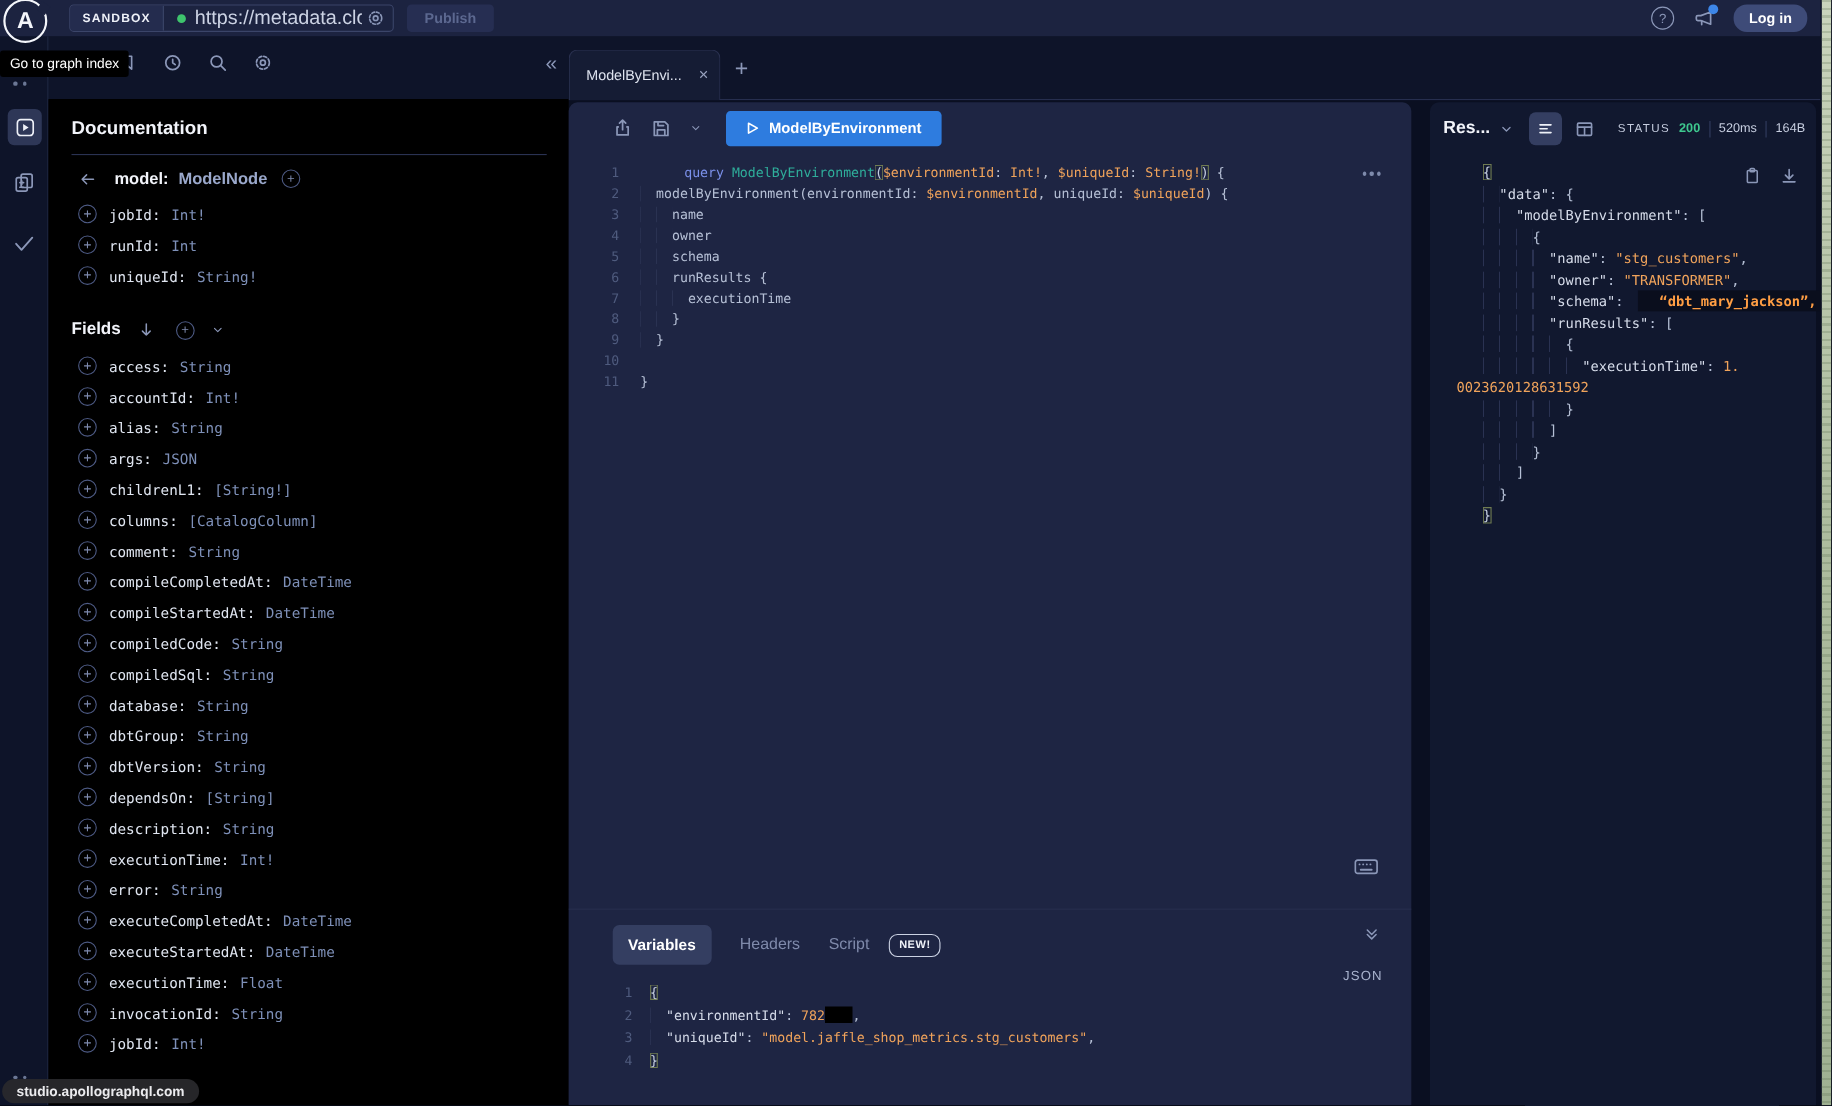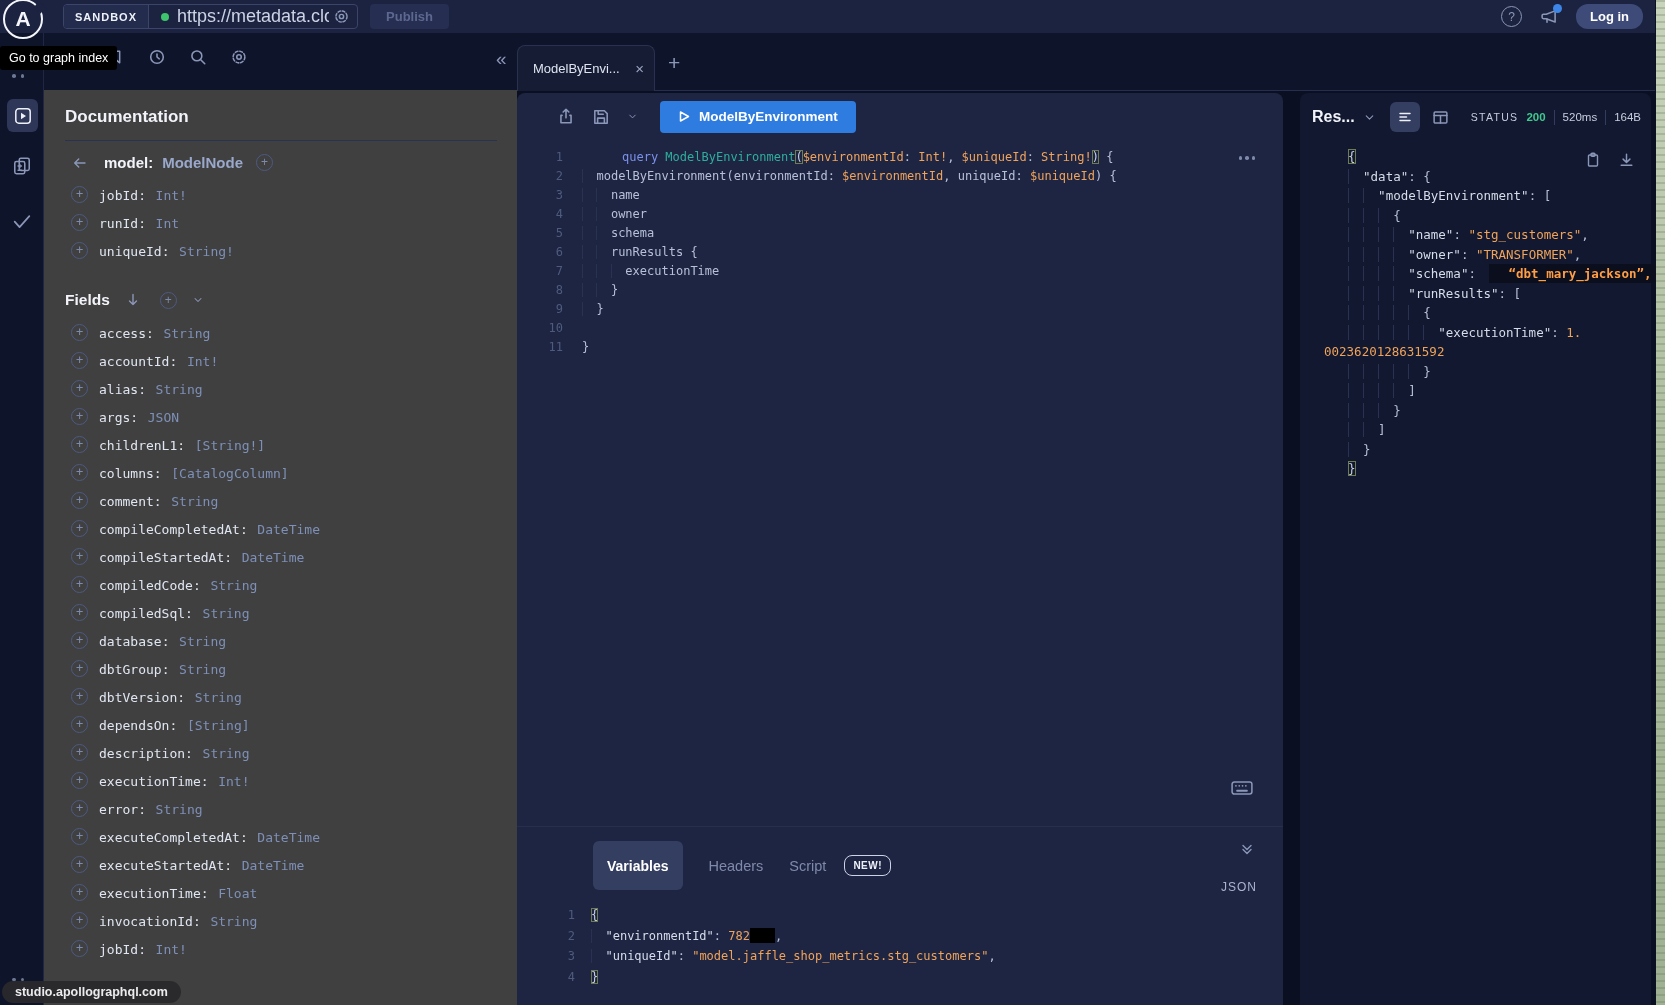--- a/index.html
+++ b/index.html
@@ -37,21 +37,21 @@
   .dots2 { position:absolute; display:flex; gap:5px; }
   .dots2 b { width:3.5px; height:3.5px; border-radius:50%; background:#6b7795; }
 
   .toolrow { position:absolute; left:108px; top:48px; display:flex; gap:23px; align-items:center; }
   .collapse { position:absolute; left:496px; top:48px; color:#8b97b8; font-size:19px; }
 
   .tooltip { position:absolute; left:0; top:46px; background:#000; color:#fff; font-size:12.5px; padding:5px 9px; border-radius:3px; z-index:40; white-space:nowrap; }
   .status-pill { position:absolute; left:2px; bottom:2px; background:rgba(41,41,44,.93); color:#ebebee; font-weight:bold; font-size:12.5px; padding:4px 13px; border-radius:12px; z-index:40; white-space:nowrap; }
 
   
-  .docpanel { position:absolute; left:44px; top:90px; width:473px; bottom:0; background:#404040; padding:17px 20px 0 21px; overflow:hidden; }
+  .docpanel { position:absolute; left:44px; top:90px; width:473px; bottom:0; background:#000000; padding:17px 20px 0 21px; overflow:hidden; }
   .doc-title { color:#f2f4fa; font-size:17px; font-weight:bold; padding-bottom:13px; border-bottom:1px solid #2a3252; }
   .model-row { display:flex; align-items:center; gap:9px; margin:13px 0 0 6px; }
   .model-label { color:#f2f4fa; font-weight:bold; font-size:15px; margin-left:7px; }
   .model-name { color:#9aa8cb; font-weight:bold; font-size:15px; }
   .sec-title { color:#f2f4fa; font-size:15.5px; font-weight:bold; margin-top:25px; }
   .fields-head { display:flex; align-items:center; gap:15px; margin-top:27px; }
   .doc-list { margin-top:9px; }
   .doc-row { display:flex; align-items:center; height:28px; gap:11px; }
   .circle-plus { width:17px; height:17px; flex:none; border:1.3px solid #4d5a84; border-radius:50%; color:#7e8aad; font-size:12px; line-height:14px; text-align:center; margin-left:6px; }
   .mono { font-family:"DejaVu Sans Mono", monospace; }
@@ -89,21 +89,21 @@
   .tok-ind { background-image:repeating-linear-gradient(to right,#2a3252 0,#2a3252 1px,transparent 1px,transparent 2ch); }
   .tok-hl { background:#0a0e1d; color:#ff9e44; font-weight:bold; margin-left:5px; padding:2px 7px 2px 20px; }
   .tok-redact { display:inline-block; width:25px; height:15px; background:#000; vertical-align:-3px; }
   .ellipsis { position:absolute; right:28px; top:16px; display:flex; gap:3px; }
   .ellipsis b { width:3.5px; height:3.5px; border-radius:50%; background:#7e8aab; }
   .kbd-icon { position:absolute; right:30px; bottom:30px; }
 
   .vardiv { height:1px; background:#272e4e; flex:none; }
   .varsec { height:178px; flex:none; position:relative; padding:14px 0 0 40px; }
   .var-tabs { display:flex; align-items:center; gap:26px; }
-  .vtab-active { background:#343e61; border-radius:6px; height:49px; display:flex; align-items:center; padding:0 14px; color:#fff; font-size:14px; font-weight:bold;margin-left:36px; }
+  .vtab-active { background:#343e61; border-radius:6px; height:36px; display:flex; align-items:center; padding:0 14px; color:#fff; font-size:14px; font-weight:bold; }
   .vtab { color:#7f8aab; font-size:14.5px; }
   .newbadge { border:1.5px solid #ccd3e4; border-radius:8px; color:#eef1f8; font-size:10px; font-weight:bold; letter-spacing:.5px; padding:4px 8px; margin-left:-8px; }
   .var-code { margin-top:15px; }
   .var-code .code-line { height:20.5px; line-height:20.5px; }
   .var-code .ln { width:18px; margin-right:16px; }
   .lang-label { position:absolute; right:26px; top:53px; color:#aab4cf; font-size:12px; letter-spacing:1px; }
   .dblchev { position:absolute; right:28px; top:14px; }
 
   
   .resppanel { position:absolute; left:1300px; top:93px; width:351px; bottom:0; background:#11182f; border-radius:8px 8px 0 0; z-index:2; }

